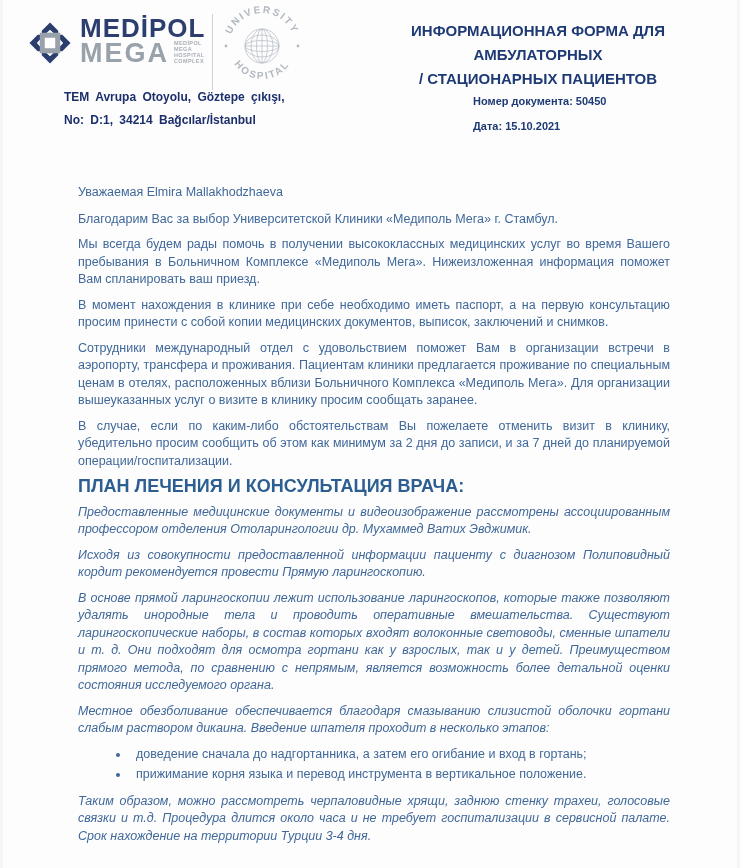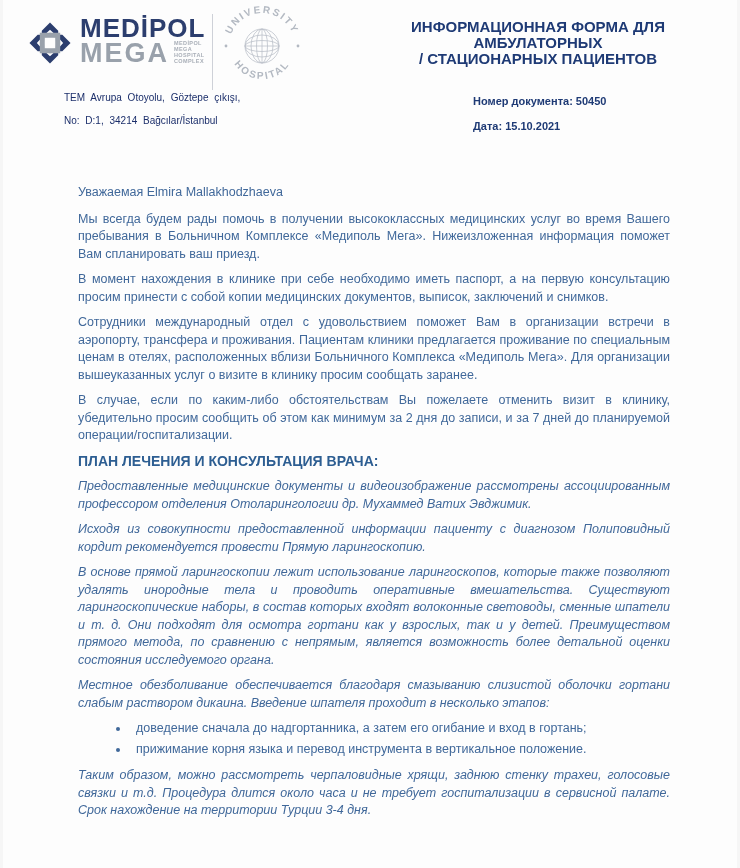--- a/index.html
+++ b/index.html
@@ -17,42 +17,42 @@
   .brand-mega-row { display:flex; align-items:flex-end; }
   .brand-mega { color:#99a1ab; font-weight:bold; font-size:27px; line-height:25px; letter-spacing:2px; }
   .brand-sub { color:#a8aeb7; font-weight:bold; font-size:5.5px; line-height:6px; letter-spacing:0.4px; margin:0 0 2px 5px; }
 
   .header-divider { position:absolute; left:209px; top:14px; width:1px; height:76px; background:#ced1d8; }
 
   .seal { position:absolute; left:213px; top:0px; width:92px; height:92px; }
 
   .address {
     position:absolute; left:61px; top:86px;
-    color:#1c2f6b; font-weight:normal; font-size:10px; line-height:23px; word-spacing:3px;
+    color:#1c2f6b; font-weight:bold; font-size:12px; line-height:23px; word-spacing:3px;
   }
 
   .title-block {
     position:absolute; left:350px; top:19px; width:370px; text-align:center;
-    color:#1e3a75; font-weight:bold; font-size:15px; line-height:16px;
+    color:#1e3a75; font-weight:bold; font-size:15px; line-height:24px;
   }
 
   .docmeta {
     position:absolute; left:470px; top:89px;
     color:#1e3a75; font-weight:bold; font-size:11px; line-height:25px;
   }
 
   
   .body-text {
     position:absolute; left:75px; top:184px; width:592px;
     color:#40689a; font-size:12.5px; line-height:17.5px;
   }
   .body-text p { margin:0 0 8px; text-align:justify; }
   .greeting { text-align:center; margin-bottom:9px !important; }
   .section-heading {
-    color:#2d5e92; font-weight:bold; font-size:14px;
+    color:#2d5e92; font-weight:bold; font-size:18px;
     margin:4px 0 10px; text-align:left !important;
   }
   .plan p, p.closing { font-style:italic; }
   .body-text ul {
     margin:2px 0 9px; padding-left:52px; list-style:disc;
   }
   .body-text li { margin-bottom:3px; padding-left:6px; text-align:justify; }
 </style>
 </head>
 <body>
@@ -123,20 +123,21 @@
   </div>
 
   <div class="docmeta">
     <div>Номер документа: 50450</div>
     <div>Дата: 15.10.2021</div>
   </div>
 
   <div class="body-text">
     <p class="greeting">Уважаемая Elmira Mallakhodzhaeva</p>
 
+    <p>Благодарим Вас за выбор Университетской Клиники «Медиполь Мега» г. Стамбул.</p>
     <p>Мы всегда будем рады помочь в получении высококлассных медицинских услуг во время Вашего пребывания в Больничном Комплексе «Медиполь Мега». Нижеизложенная информация поможет Вам спланировать ваш приезд.</p>
     <p>В момент нахождения в клинике при себе необходимо иметь паспорт, а на первую консультацию просим принести с собой копии медицинских документов, выписок, заключений и снимков.</p>
     <p>Сотрудники международный отдел с удовольствием поможет Вам в организации встречи в аэропорту, трансфера и проживания. Пациентам клиники предлагается проживание по специальным ценам в отелях, расположенных вблизи Больничного Комплекса «Медиполь Мега». Для организации вышеуказанных услуг о визите в клинику просим сообщать заранее.</p>
     <p>В случае, если по каким-либо обстоятельствам Вы пожелаете отменить визит в клинику, убедительно просим сообщить об этом как минимум за 2 дня до записи, и за 7 дней до планируемой операции/госпитализации.</p>
 
     <p class="section-heading">ПЛАН ЛЕЧЕНИЯ И КОНСУЛЬТАЦИЯ ВРАЧА:</p>
 
     <div class="plan">
       <p>Предоставленные медицинские документы и видеоизображение рассмотрены ассоциированным профессором отделения Отоларингологии др. Мухаммед Ватих Эвджимик.</p>
       <p>Исходя из совокупности предоставленной информации пациенту с диагнозом Полиповидный кордит рекомендуется провести Прямую ларингоскопию.</p>

